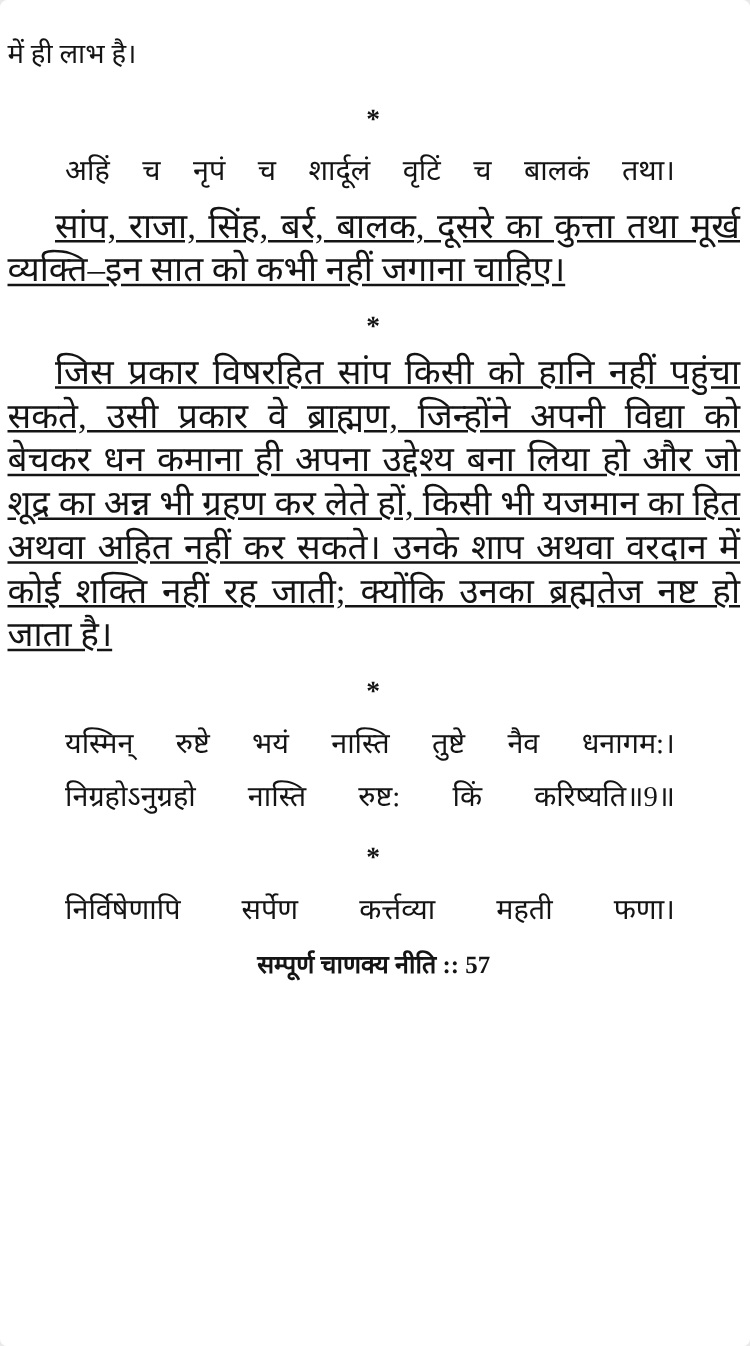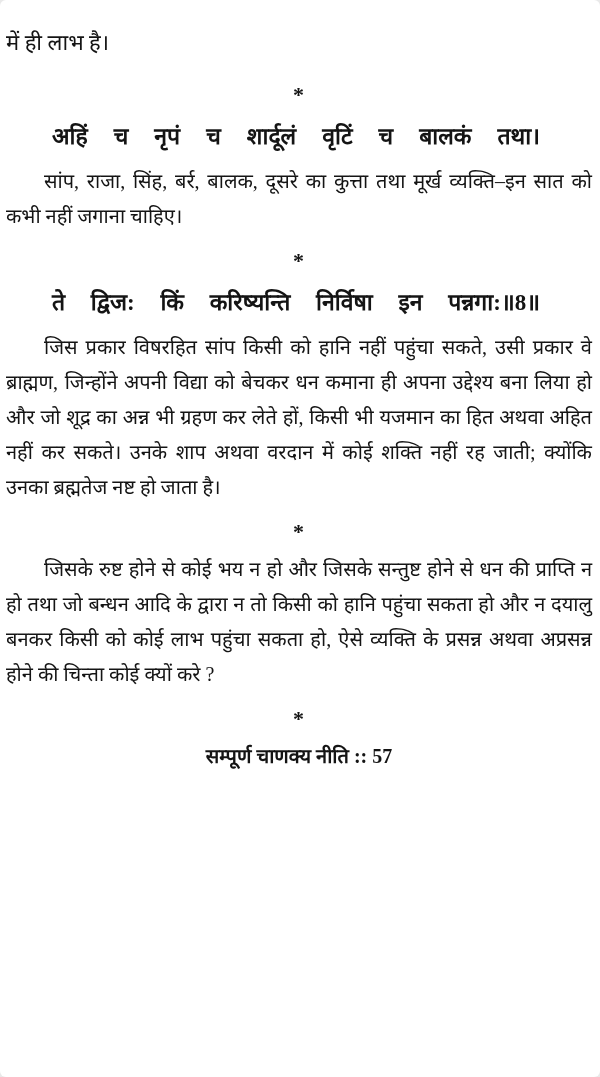--- a/index.html
+++ b/index.html
@@ -31,32 +31,33 @@
     font-weight: 700;
     line-height: 28px;
     margin: 13px 0 6px 0;
     letter-spacing: 1px;
   }
   .verse {
     margin: 4px 52px 6px 46px;
   }
   .verse-line {
     font-size: 23px;
-    font-weight: 700;
+    font-weight: 400;
     line-height: 43px;
     text-align: justify;
     text-align-last: justify;
     white-space: normal;
   }
   .expl {
-    font-size: 20px;
+    font-size: 28px;
     line-height: 35px;
     text-align: justify;
     text-indent: 38px;
     margin: 0;
+    text-decoration: underline;
   }
   .footer {
     text-align: center;
     font-size: 20px;
     font-weight: 700;
     line-height: 30px;
     margin-top: 8px;
   }
 </style>
 </head>
@@ -69,28 +70,31 @@
   <div class="separator">*</div>
 
   <div class="verse">
     <div class="verse-line">अहिं च नृपं च शार्दूलं वृटिं च बालकं तथा।</div>
   </div>
   <p class="expl">सांप, राजा, सिंह, बर्र, बालक, दूसरे का कुत्ता तथा मूर्ख व्यक्ति–इन सात को कभी नहीं जगाना चाहिए।</p>
 
   <div class="separator">*</div>
 
   <div class="verse">
-    <div class="verse-line">ते द्विज: किं करिष्यन्ति निर्विषा इन पन्नगा:॥8॥</div>
   </div>
   <p class="expl">जिस प्रकार विषरहित सांप किसी को हानि नहीं पहुंचा सकते, उसी प्रकार वे ब्राह्मण, जिन्होंने अपनी विद्या को बेचकर धन कमाना ही अपना उद्देश्य बना लिया हो और जो शूद्र का अन्न भी ग्रहण कर लेते हों, किसी भी यजमान का हित अथवा अहित नहीं कर सकते। उनके शाप अथवा वरदान में कोई शक्ति नहीं रह जाती; क्योंकि उनका ब्रह्मतेज नष्ट हो जाता है।</p>
 
   <div class="separator">*</div>
 
-  <p class="expl">जिसके रुष्ट होने से कोई भय न हो और जिसके सन्तुष्ट होने से धन की प्राप्ति न हो तथा जो बन्धन आदि के द्वारा न तो किसी को हानि पहुंचा सकता हो और न दयालु बनकर किसी को कोई लाभ पहुंचा सकता हो, ऐसे व्यक्ति के प्रसन्न अथवा अप्रसन्न होने की चिन्ता कोई क्यों करे ?</p>
+  <div class="verse">
+    <div class="verse-line">यस्मिन् रुष्टे भयं नास्ति तुष्टे नैव धनागम:।</div>
+    <div class="verse-line">निग्रहोऽनुग्रहो नास्ति रुष्ट: किं करिष्यति॥9॥</div>
+  </div>
 
   <div class="separator">*</div>
 
   <div class="verse">
+    <div class="verse-line">निर्विषेणापि सर्पेण कर्त्तव्या महती फणा।</div>
   </div>
 
   <div class="footer">सम्पूर्ण चाणक्य नीति :: 57</div>
 
 </div>
 
 </body></html>

